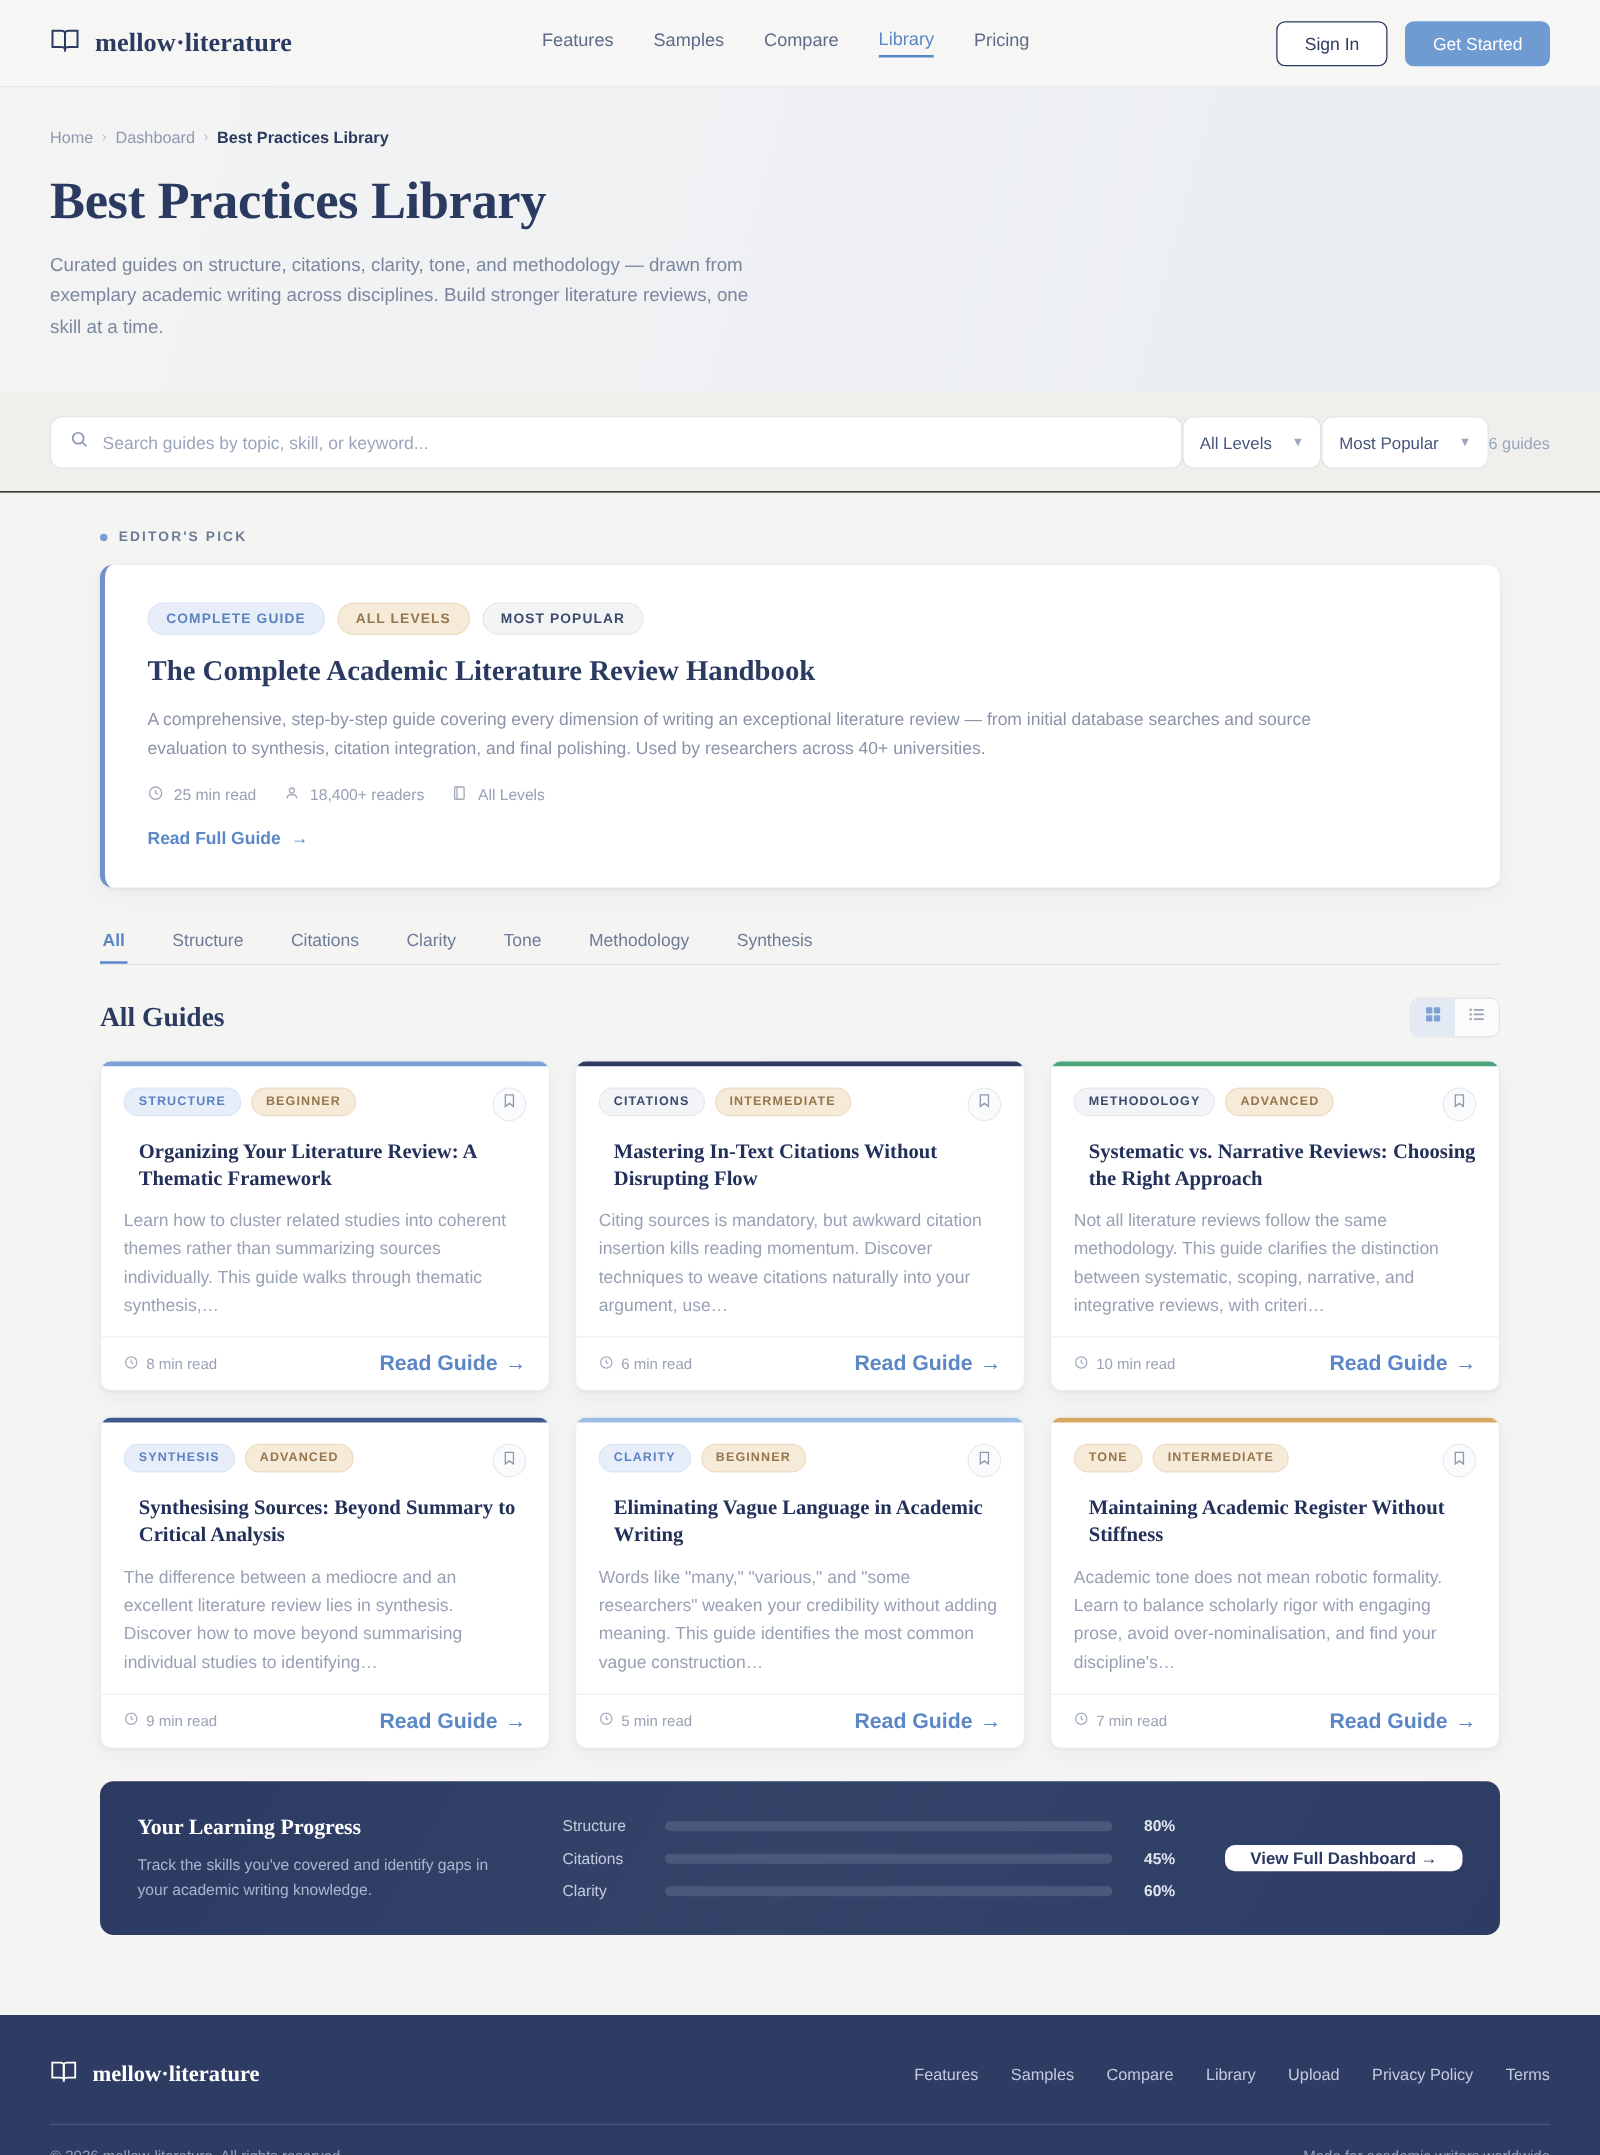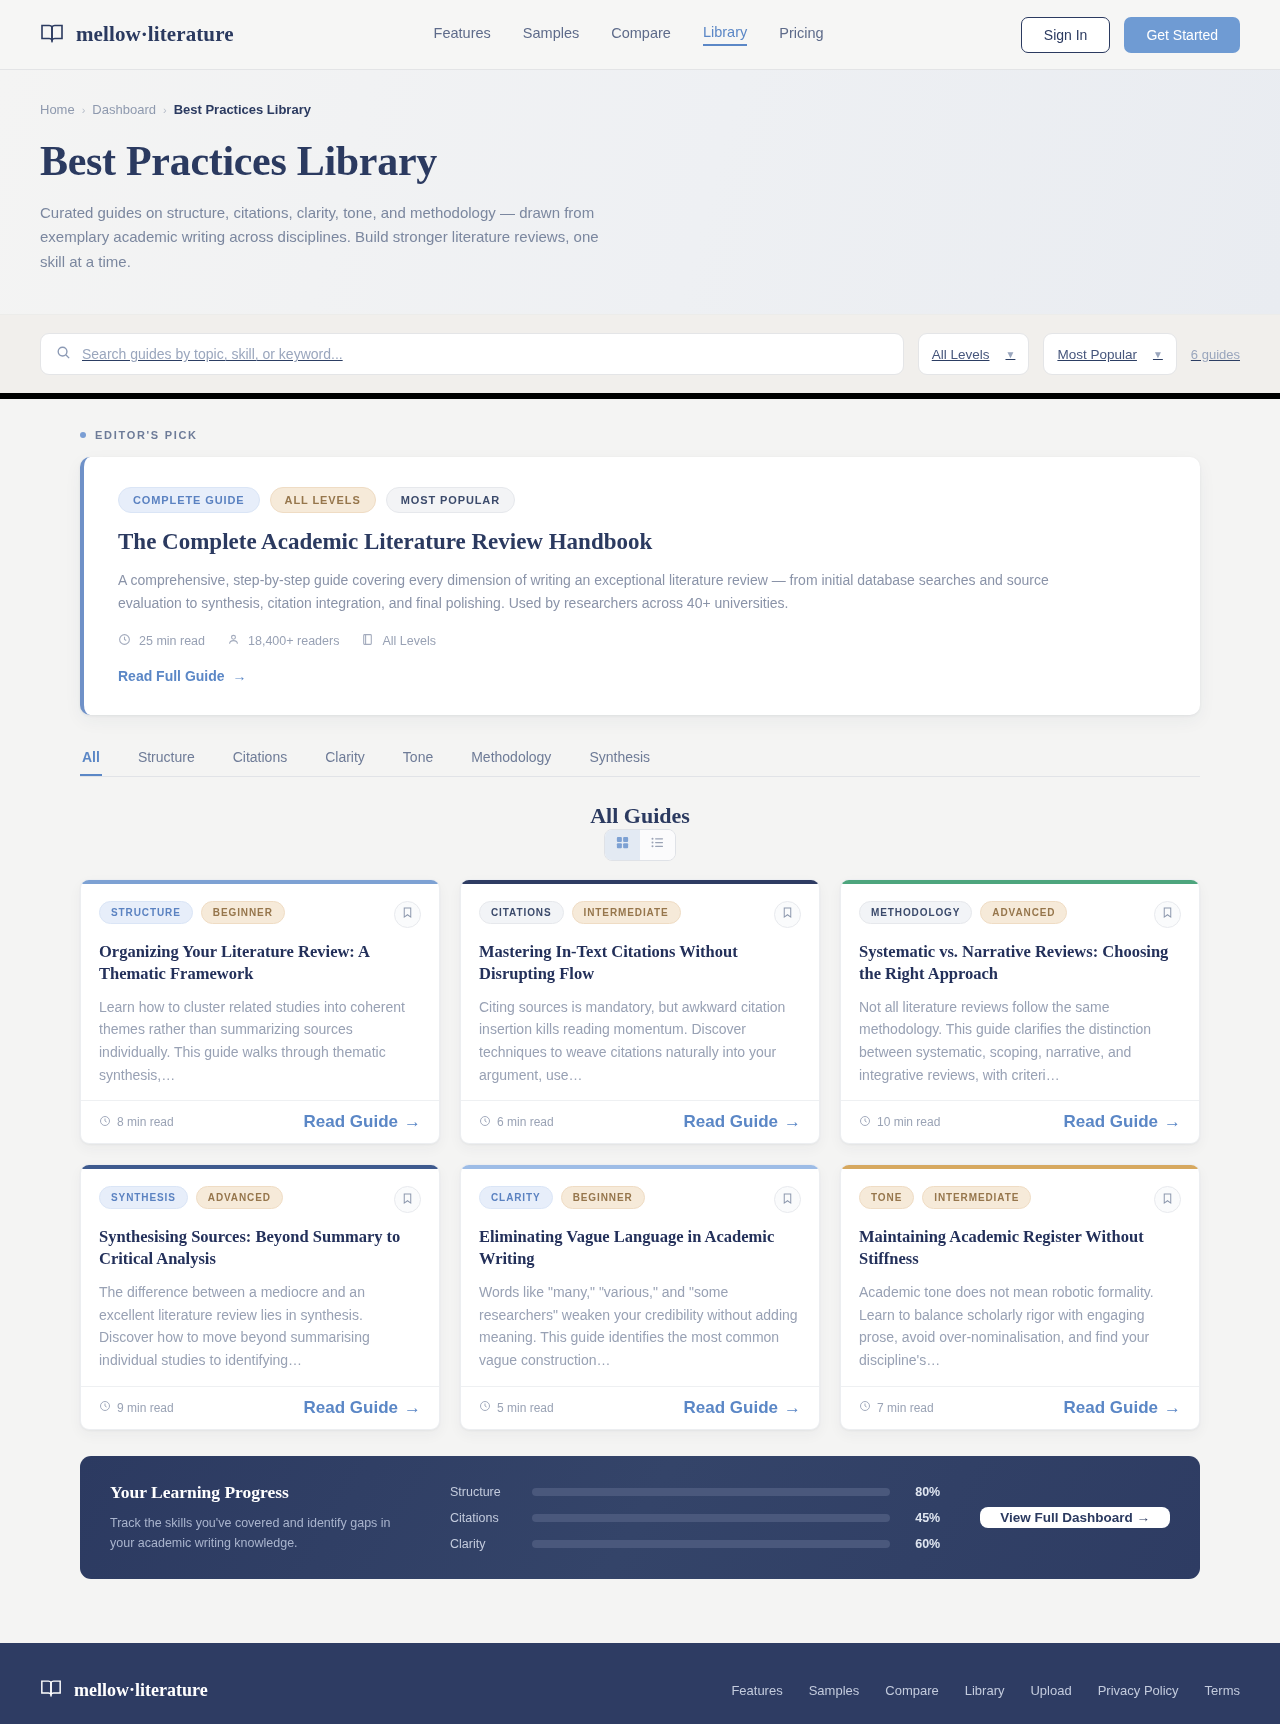--- a/index.html
+++ b/index.html
@@ -74,26 +74,24 @@
   .hero-sub {
     font-size: 15px;
     line-height: 1.63;
     color: #7b879f;
     max-width: 560px;
   }
 
   
   .searchbar-wrap {
     background: #f1efec;
-    border-bottom: 6px solid #000000;
+    border-bottom: 1px solid #000000;
     padding: 18px 40px;
     display: flex;
     align-items: center;
-    gap: 14px;
-    text-decoration: underline;
   }
   .search-field {
     flex: 1;
     background: #fff;
     border: 1px solid #e4e5e7;
     border-radius: 9px;
     height: 42px;
     display: flex;
     align-items: center;
     padding: 0 15px;
@@ -161,21 +159,20 @@
   }
   .tab {
     font-size: 14px; color: #6e7b97; padding: 0 2px 11px 2px; cursor: pointer;
   }
   .tab.active { color: #5b87c6; font-weight: 600; box-shadow: inset 0 -2px 0 #5b87c6; }
 
   
   .section-head {
     display: flex; align-items: center; justify-content: space-between;
     margin: 26px 0 18px 0;
-    flex-direction: column;
   }
   .section-head h3 {
     font-family: "Liberation Serif", serif;
     font-size: 22px; font-weight: 700; color: #2b3a60;
   }
   .view-toggle {
     display: flex; border: 1px solid #dfe2e7; border-radius: 8px; overflow: hidden;
     background: #fbfbfc;
   }
   .vt-btn {
@@ -208,21 +205,21 @@
   }
   .bookmark-btn {
     width: 27px; height: 27px; border-radius: 50%;
     border: 1px solid #e8eaee; background: #fafbfc;
     display: flex; align-items: center; justify-content: center;
     cursor: pointer; flex-shrink: 0; margin-left: 8px;
   }
   .card h4 {
     font-family: "Liberation Serif", serif;
     font-size: 16.5px; font-weight: 700; color: #23305a;
-    line-height: 1.33; margin: 13px 0 11px 0;
+    line-height: 1.33; margin: 13px 0 11px 12px;
   }
   .card-desc {
     font-size: 14px; line-height: 1.62; color: #98a1b4;
   }
   .card-foot {
     border-top: 1px solid #eef0f2;
     padding: 11px 18px;
     display: flex; align-items: center; justify-content: space-between; gap: 28px;
   }
   .card-foot .time { font-size: 12px; color: #9aa3b5; display: flex; align-items: center; gap: 6px; }

